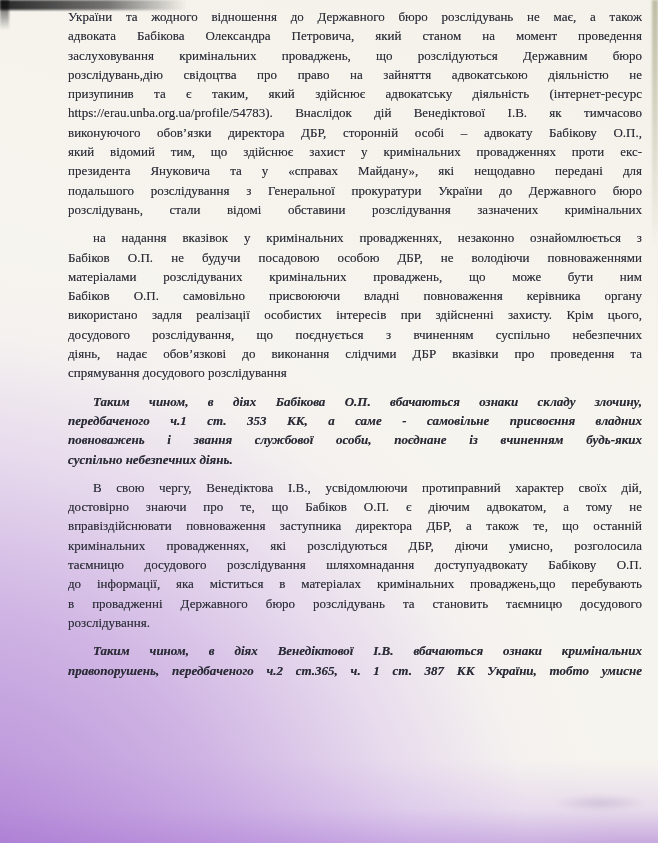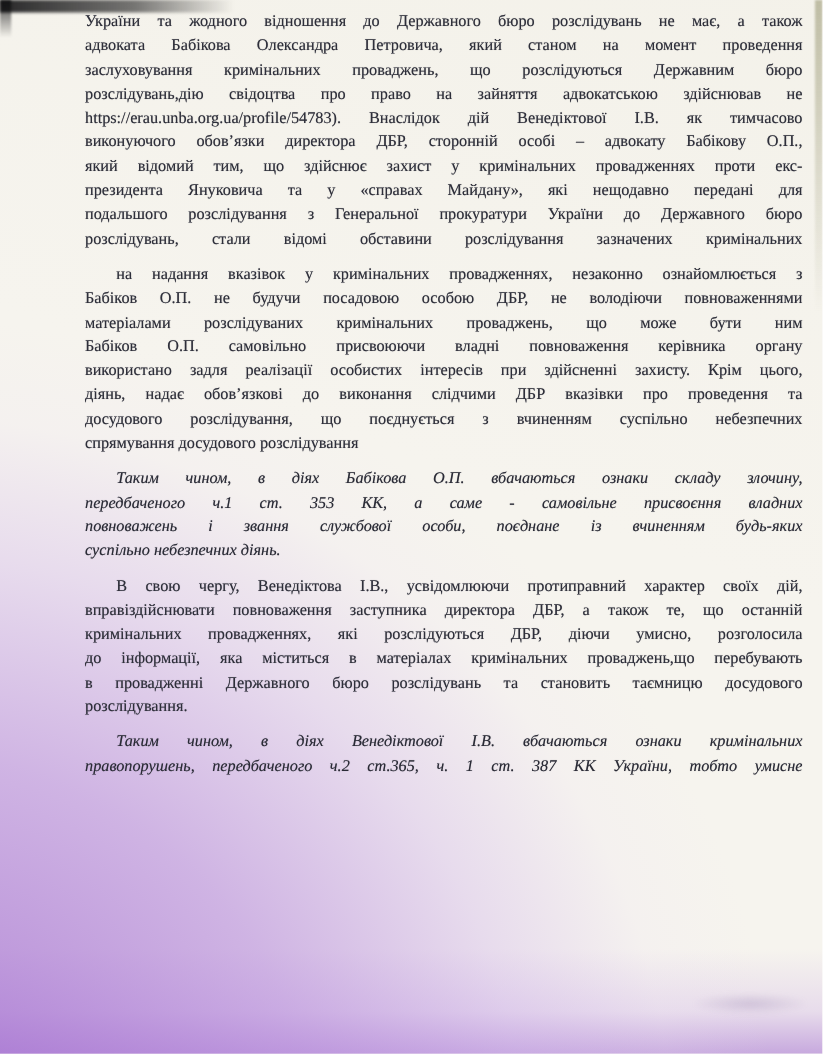--- a/index.html
+++ b/index.html
@@ -56,63 +56,66 @@
   }
   .para { margin: 0 0 9px 0; font-size: 13px; }
   .para .line {
     line-height: 19.3px;
     text-align: justify;
     text-align-last: justify;
     white-space: normal;
   }
   .para .line.last { text-align-last: left; }
   .para.indent .line:first-child { text-indent: 25px; }
-  .para.emphasis { font-weight: 400; font-style: italic; color: #2a2b36; }
+  .para.emphasis { font-weight: 700; font-style: italic; color: #2a2b36; }
 </style>
 </head>
 <body>
 
 <div class="scan-page">
   <div class="artifact-top-left"></div>
   <div class="artifact-left-corner"></div>
   <div class="artifact-right-edge"></div>
   <div class="artifact-signature-smudge"></div>
   <div class="text-block">
       <div class="para">
         <div class="line">України та жодного відношення до Державного бюро розслідувань не має, а також</div>
         <div class="line">адвоката Бабікова Олександра Петровича, який станом на момент проведення</div>
         <div class="line">заслуховування кримінальних проваджень, що розслідуються Державним бюро</div>
-        <div class="line">розслідувань,дію свідоцтва про право на зайняття адвокатською здійснював не</div>
+        <div class="line">розслідувань,дію свідоцтва про право на зайняття адвокатською діяльністю не</div>
+        <div class="line">призупинив та є таким, який здійснює адвокатську діяльність (інтернет-ресурс</div>
         <div class="line">https://erau.unba.org.ua/profile/54783). Внаслідок дій Венедіктової І.В. як тимчасово</div>
         <div class="line">виконуючого обов’язки директора ДБР, сторонній особі – адвокату Бабікову О.П.,</div>
         <div class="line">який відомий тим, що здійснює захист у кримінальних провадженнях проти екс-</div>
         <div class="line">президента Януковича та у «справах Майдану», які нещодавно передані для</div>
         <div class="line">подальшого розслідування з Генеральної прокуратури України до Державного бюро</div>
         <div class="line">розслідувань, стали відомі обставини розслідування зазначених кримінальних</div>
       </div>
       <div class="para indent">
         <div class="line">на надання вказівок у кримінальних провадженнях, незаконно ознайомлюється з</div>
         <div class="line">Бабіков О.П. не будучи посадовою особою ДБР, не володіючи повноваженнями</div>
         <div class="line">матеріалами розслідуваних кримінальних проваджень, що може бути ним</div>
         <div class="line">Бабіков О.П. самовільно присвоюючи владні повноваження керівника органу</div>
         <div class="line">використано задля реалізації особистих інтересів при здійсненні захисту. Крім цього,</div>
+        <div class="line">досудового розслідування, що поєднується з вчиненням суспільно небезпечних</div>
         <div class="line">діянь, надає обов’язкові до виконання слідчими ДБР вказівки про проведення та</div>
-        <div class="line">досудового розслідування, що поєднується з вчиненням суспільно небезпечних</div>
         <div class="line last">спрямування досудового розслідування</div>
       </div>
       <div class="para indent emphasis">
         <div class="line">Таким чином, в діях Бабікова О.П. вбачаються ознаки складу злочину,</div>
         <div class="line">передбаченого ч.1 ст. 353 КК, а саме - самовільне присвоєння владних</div>
         <div class="line">повноважень і звання службової особи, поєднане із вчиненням будь-яких</div>
         <div class="line last">суспільно небезпечних діянь.</div>
       </div>
       <div class="para indent">
         <div class="line">В свою чергу, Венедіктова І.В., усвідомлюючи протиправний характер своїх дій,</div>
+        <div class="line">достовірно знаючи про те, що Бабіков О.П. є діючим адвокатом, а тому не</div>
         <div class="line">вправіздійснювати повноваження заступника директора ДБР, а також те, що останній</div>
         <div class="line">кримінальних провадженнях, які розслідуються ДБР, діючи умисно, розголосила</div>
+        <div class="line">таємницю досудового розслідування шляхомнадання доступуадвокату Бабікову О.П.</div>
         <div class="line">до інформації, яка міститься в матеріалах кримінальних проваджень,що перебувають</div>
         <div class="line">в провадженні Державного бюро розслідувань та становить таємницю досудового</div>
         <div class="line last">розслідування.</div>
       </div>
       <div class="para indent emphasis">
         <div class="line">Таким чином, в діях Венедіктової І.В. вбачаються ознаки кримінальних</div>
         <div class="line">правопорушень, передбаченого ч.2 ст.365, ч. 1 ст. 387 КК України, тобто умисне</div>
       </div>
     </div>
 </div>

